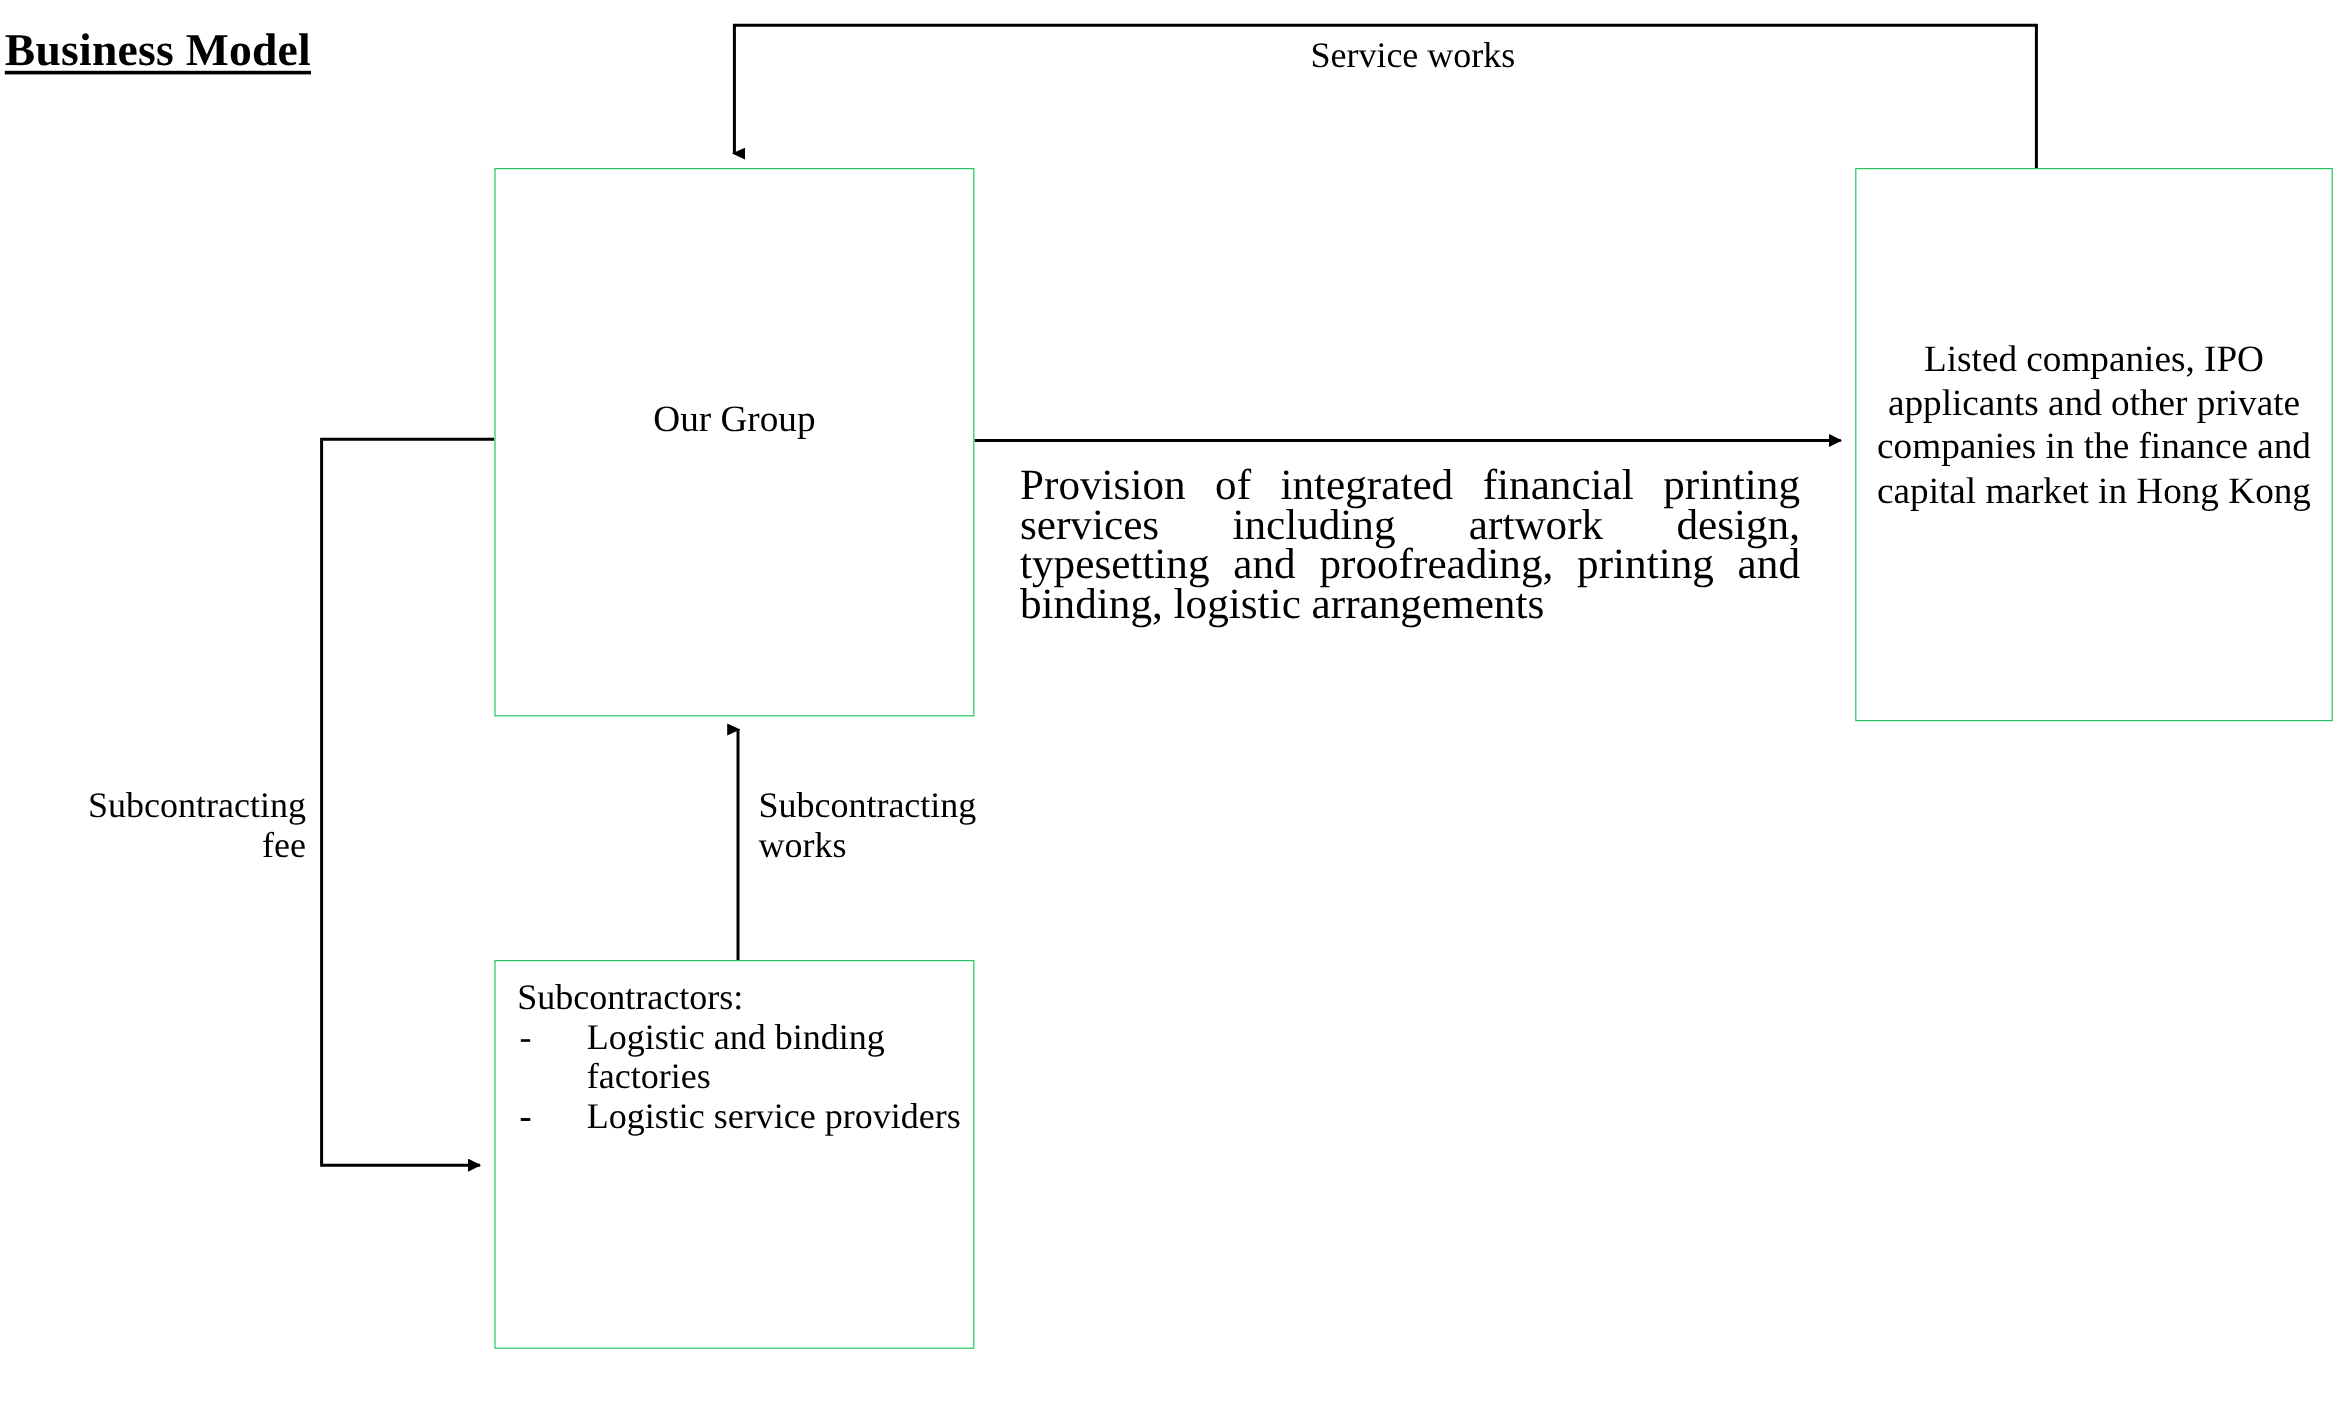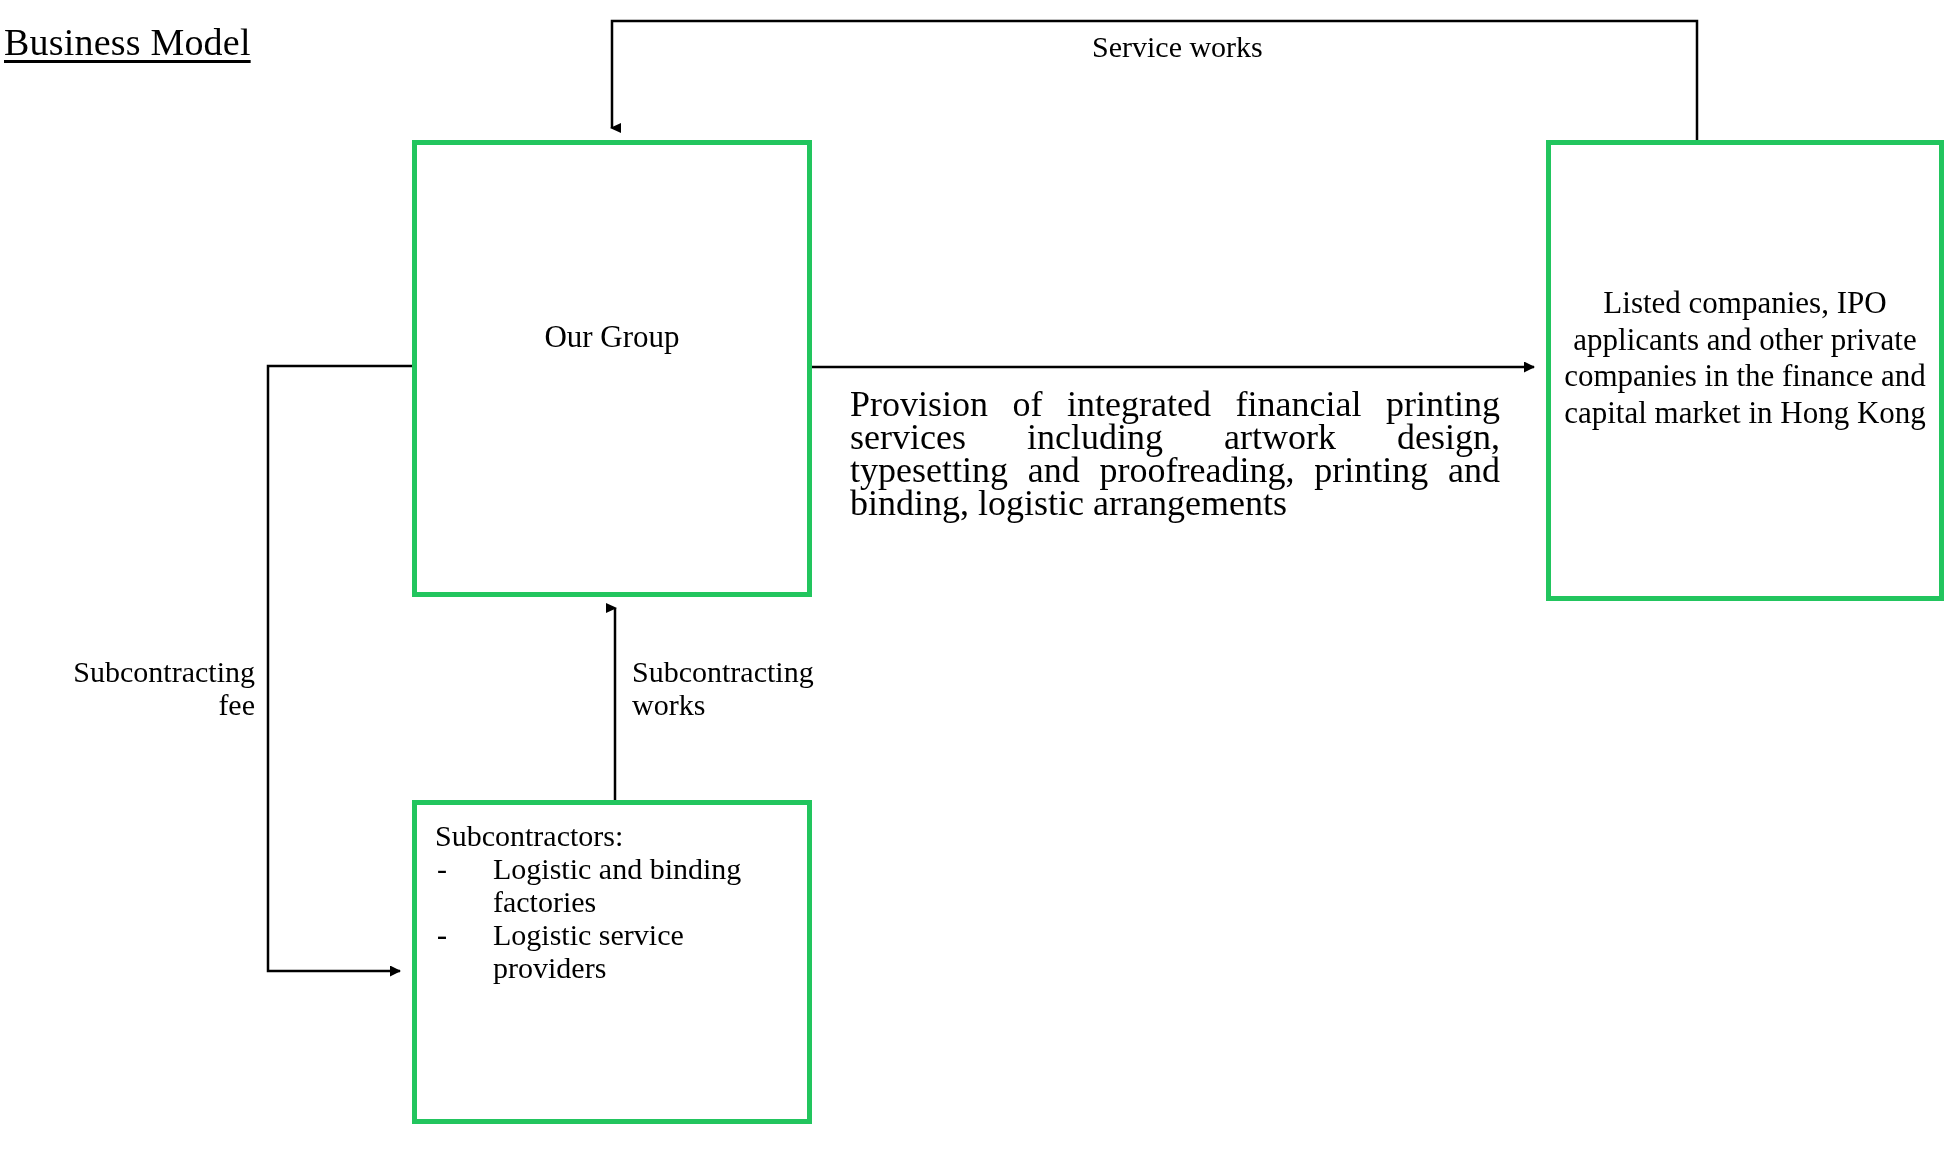--- a/index.html
+++ b/index.html
@@ -24,31 +24,31 @@
     height: 1173px;
     pointer-events: none;
   }
 
   
   .title {
     position: absolute;
     left: 4px;
     top: 20px;
     font-size: 38px;
-    font-weight: normal;
+    font-weight: bold;
     text-decoration: underline;
     text-underline-offset: 5px;
     letter-spacing: 0.2px;
     white-space: nowrap;
   }
 
   
   .node-box {
     position: absolute;
-    border: 5px solid #22c55e;
+    border: 1px solid #22c55e;
     background: #ffffff;
     box-sizing: border-box;
   }
   .box-our-group {
     left: 412px;
     top: 140px;
     width: 400px;
     height: 457px;
   }
   .box-clients {
@@ -65,21 +65,21 @@
   }
 
   .box-center-text {
     position: absolute;
     left: 0;
     width: 100%;
     text-align: center;
     font-size: 31px;
     line-height: 40px;
   }
-  .our-group-text { top: 172px; }
+  .our-group-text { top: 188px; }
 
   .clients-text {
     position: absolute;
     left: 6px;
     right: 6px;
     top: 140px;
     text-align: center;
     font-size: 31px;
     line-height: 36.5px;
   }

